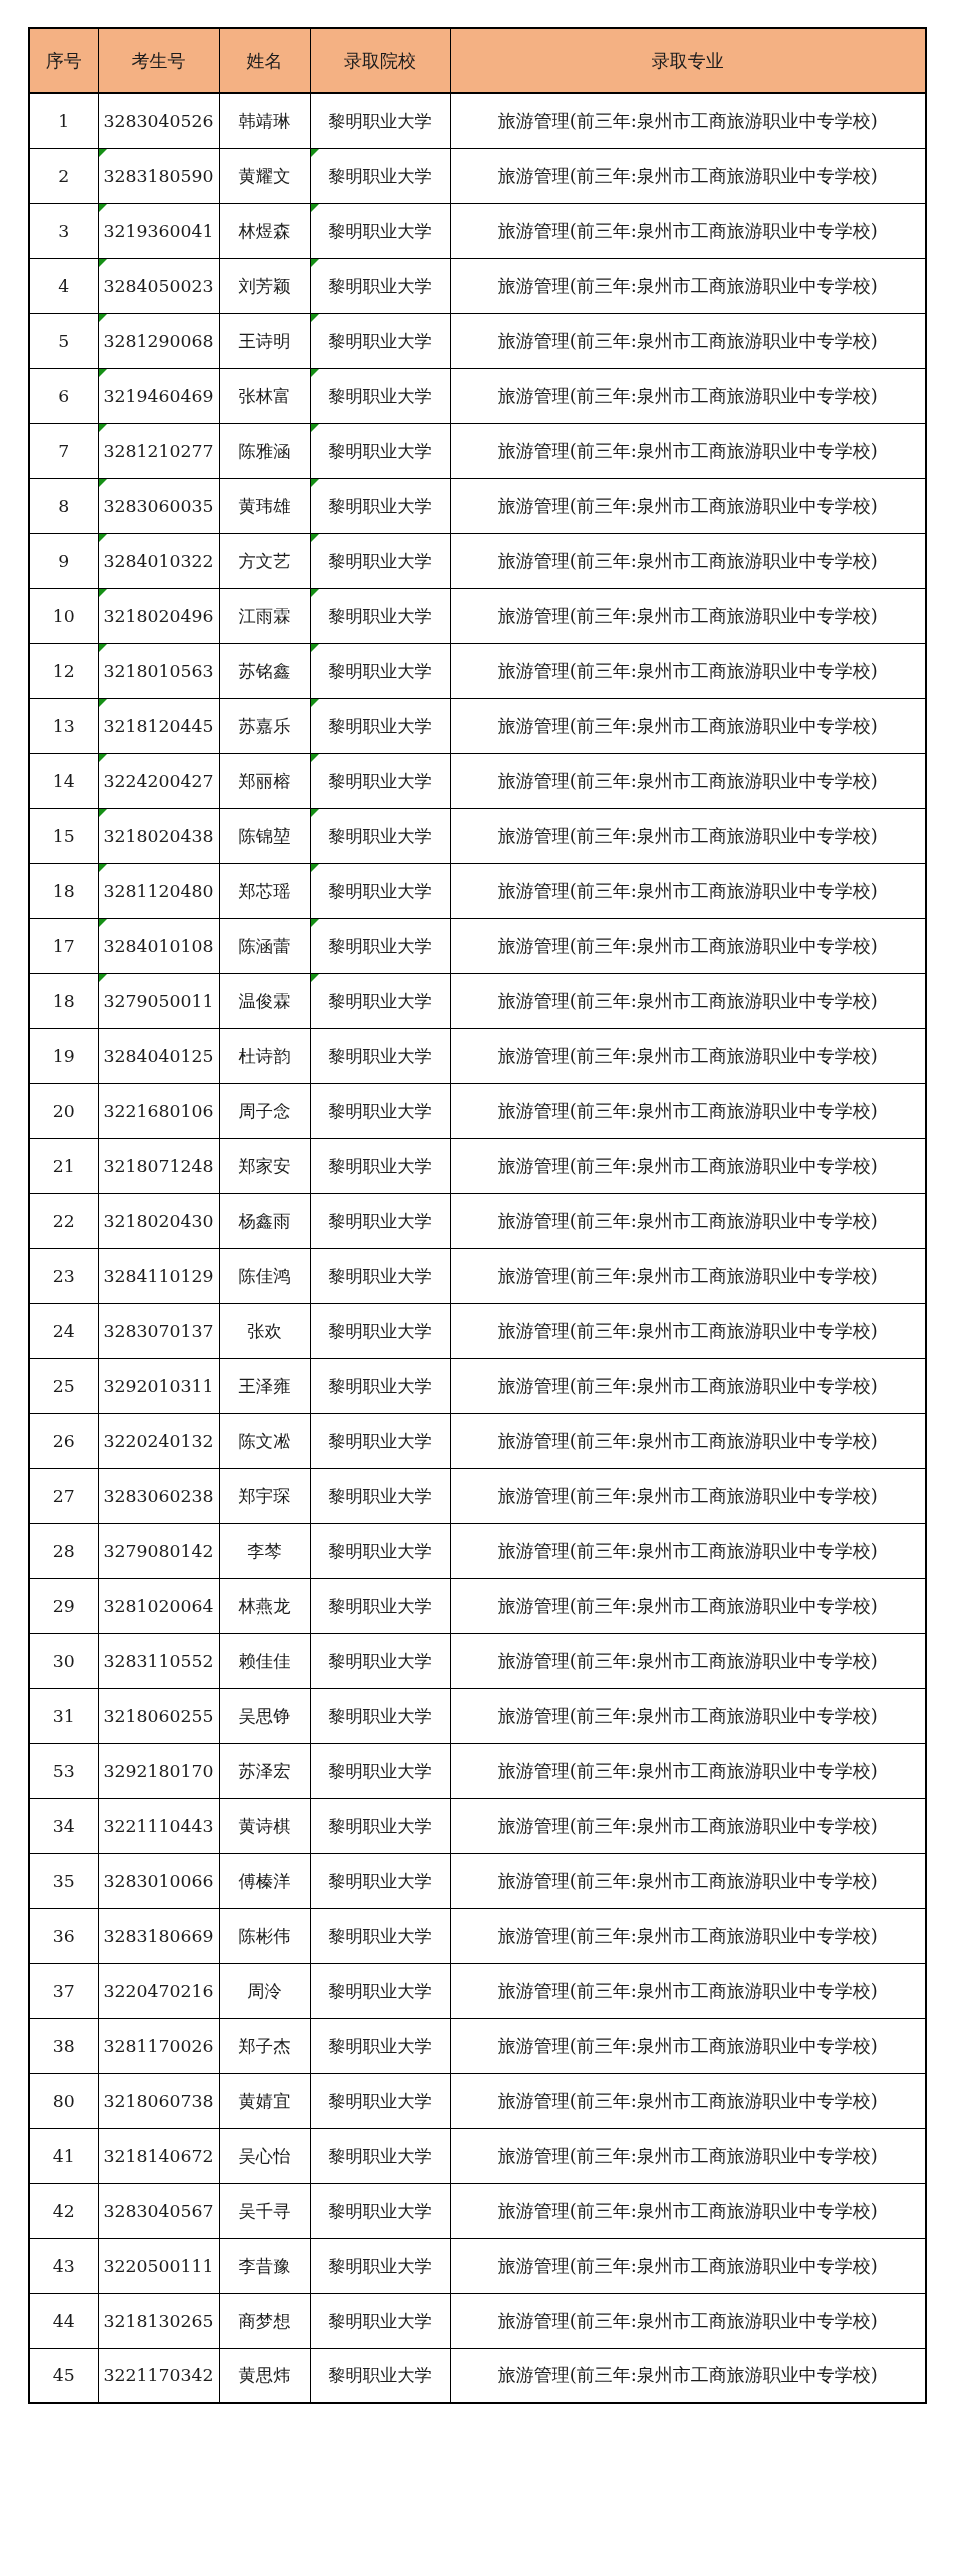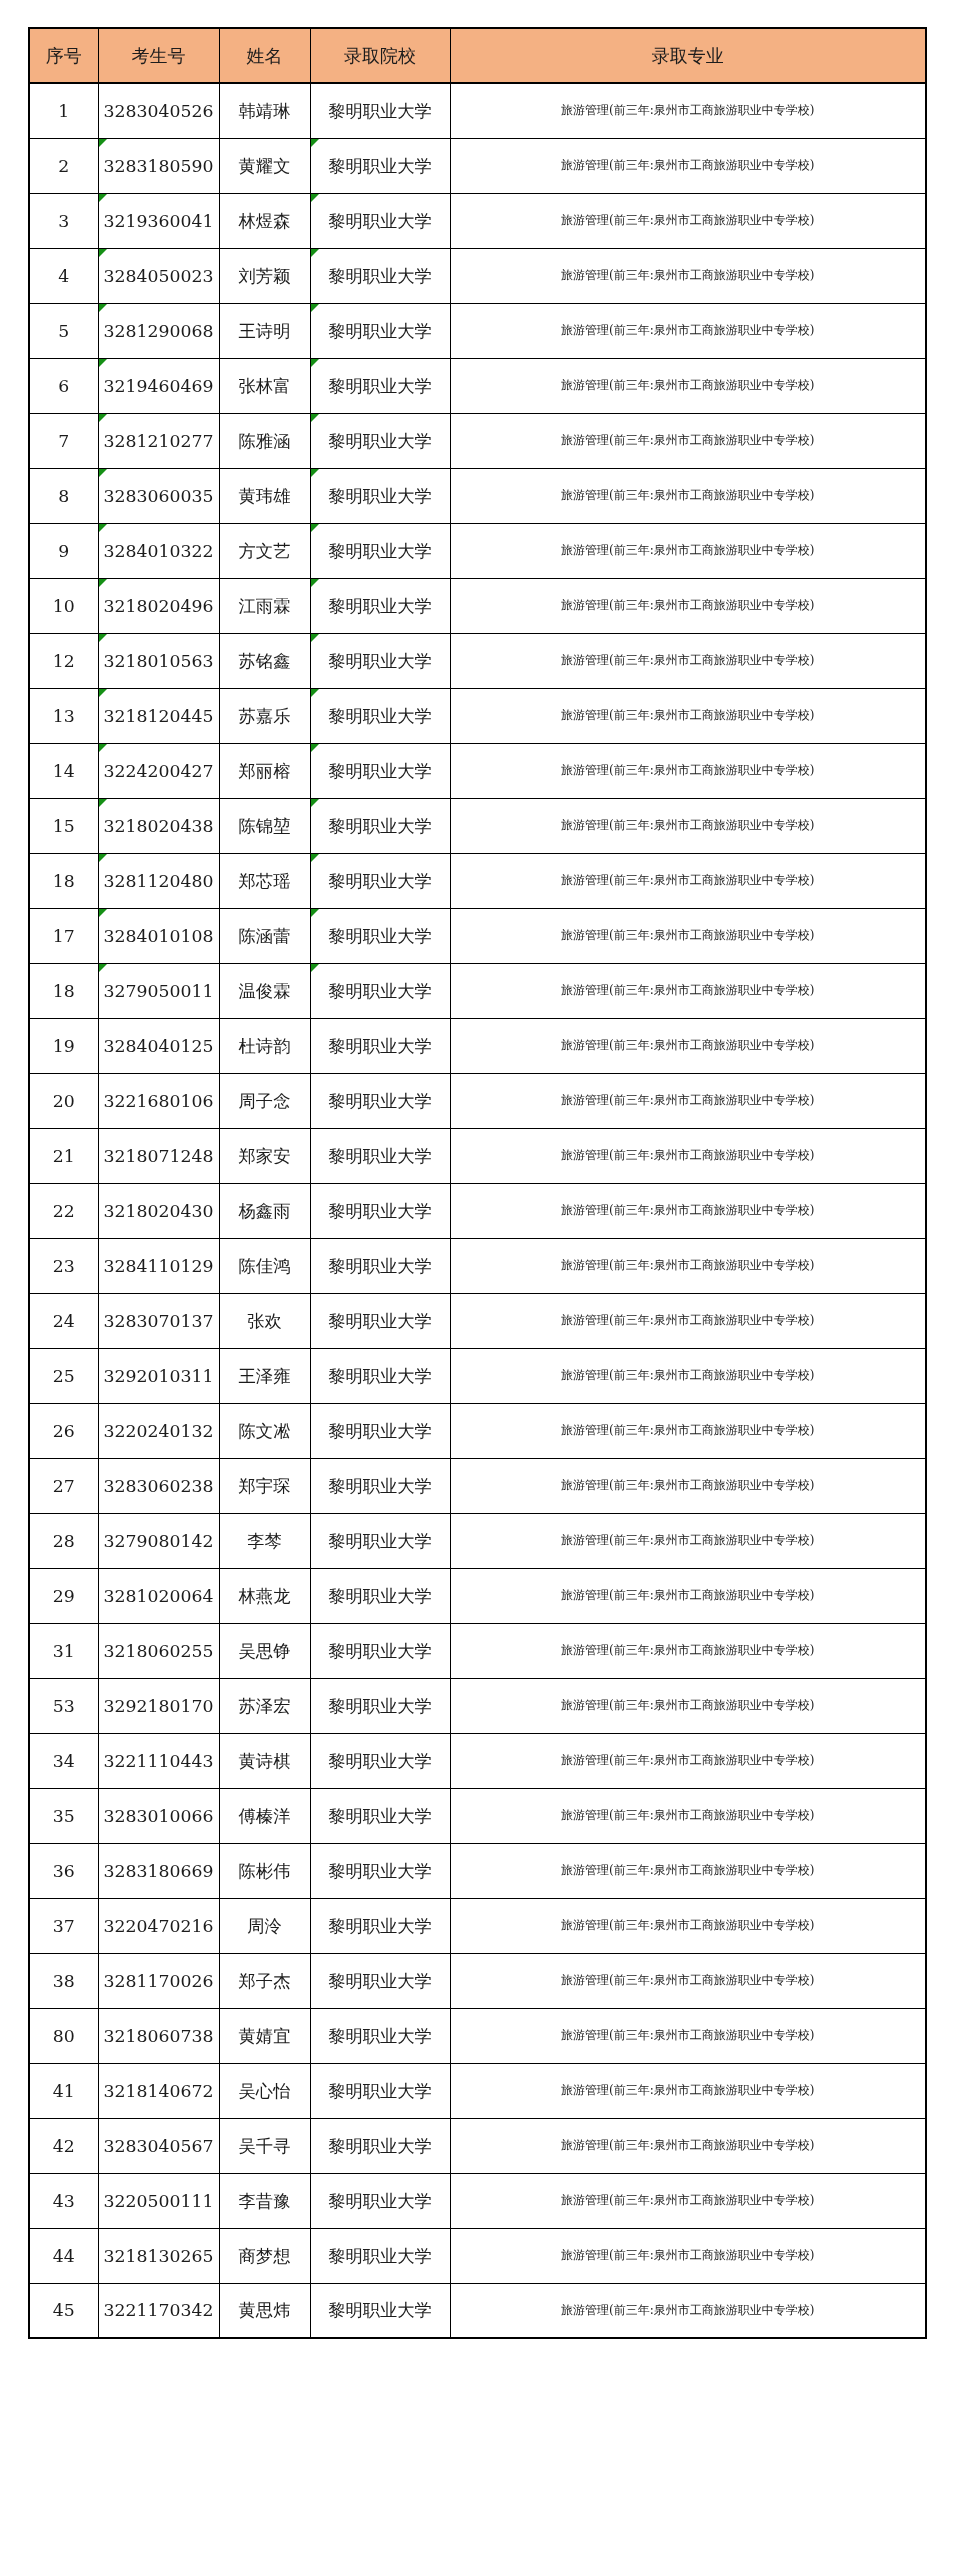--- a/index.html
+++ b/index.html
@@ -35,31 +35,31 @@
   col.c-college{ width: 140px; }
   col.c-major  { width: 476px; }
 
   th, td {
     border: 1.8px solid var(--grid, #000);
     text-align: center;
     vertical-align: middle;
     padding: 0;
     overflow: hidden;
   }
-  thead tr { height: 55px; }
+  thead tr { height: 65px; }
   tbody tr { height: 55px; }
   th {
     background: var(--header-bg, #F4B183);
     font-size: 18px;
     font-weight: normal;
     border-bottom: 2.7px solid var(--grid, #000);
   }
   td { font-size: 17.3px; }
   td.major {
-    font-size: 12px;
+    font-size: 18px;
     white-space: nowrap;
     margin-top: 48px;
   }
   td.marker-host { position: relative; }
   .tri {
     position: absolute;
     top: 0;
     left: 0;
     width: 0;
     height: 0;
@@ -307,20 +307,27 @@
   </tr>
 
   <tr>
     <td>29</td>
     <td class="marker-host">3281020064</td>
     <td>林燕龙</td>
     <td class="marker-host">黎明职业大学</td>
     <td class="major">旅游管理(前三年:泉州市工商旅游职业中专学校)</td>
   </tr>
 
+  <tr>
+    <td>30</td>
+    <td class="marker-host">3283110552</td>
+    <td>赖佳佳</td>
+    <td class="marker-host">黎明职业大学</td>
+    <td class="major">旅游管理(前三年:泉州市工商旅游职业中专学校)</td>
+  </tr>
 
   <tr>
     <td>31</td>
     <td class="marker-host">3218060255</td>
     <td>吴思铮</td>
     <td class="marker-host">黎明职业大学</td>
     <td class="major">旅游管理(前三年:泉州市工商旅游职业中专学校)</td>
   </tr>
 
   <tr>

